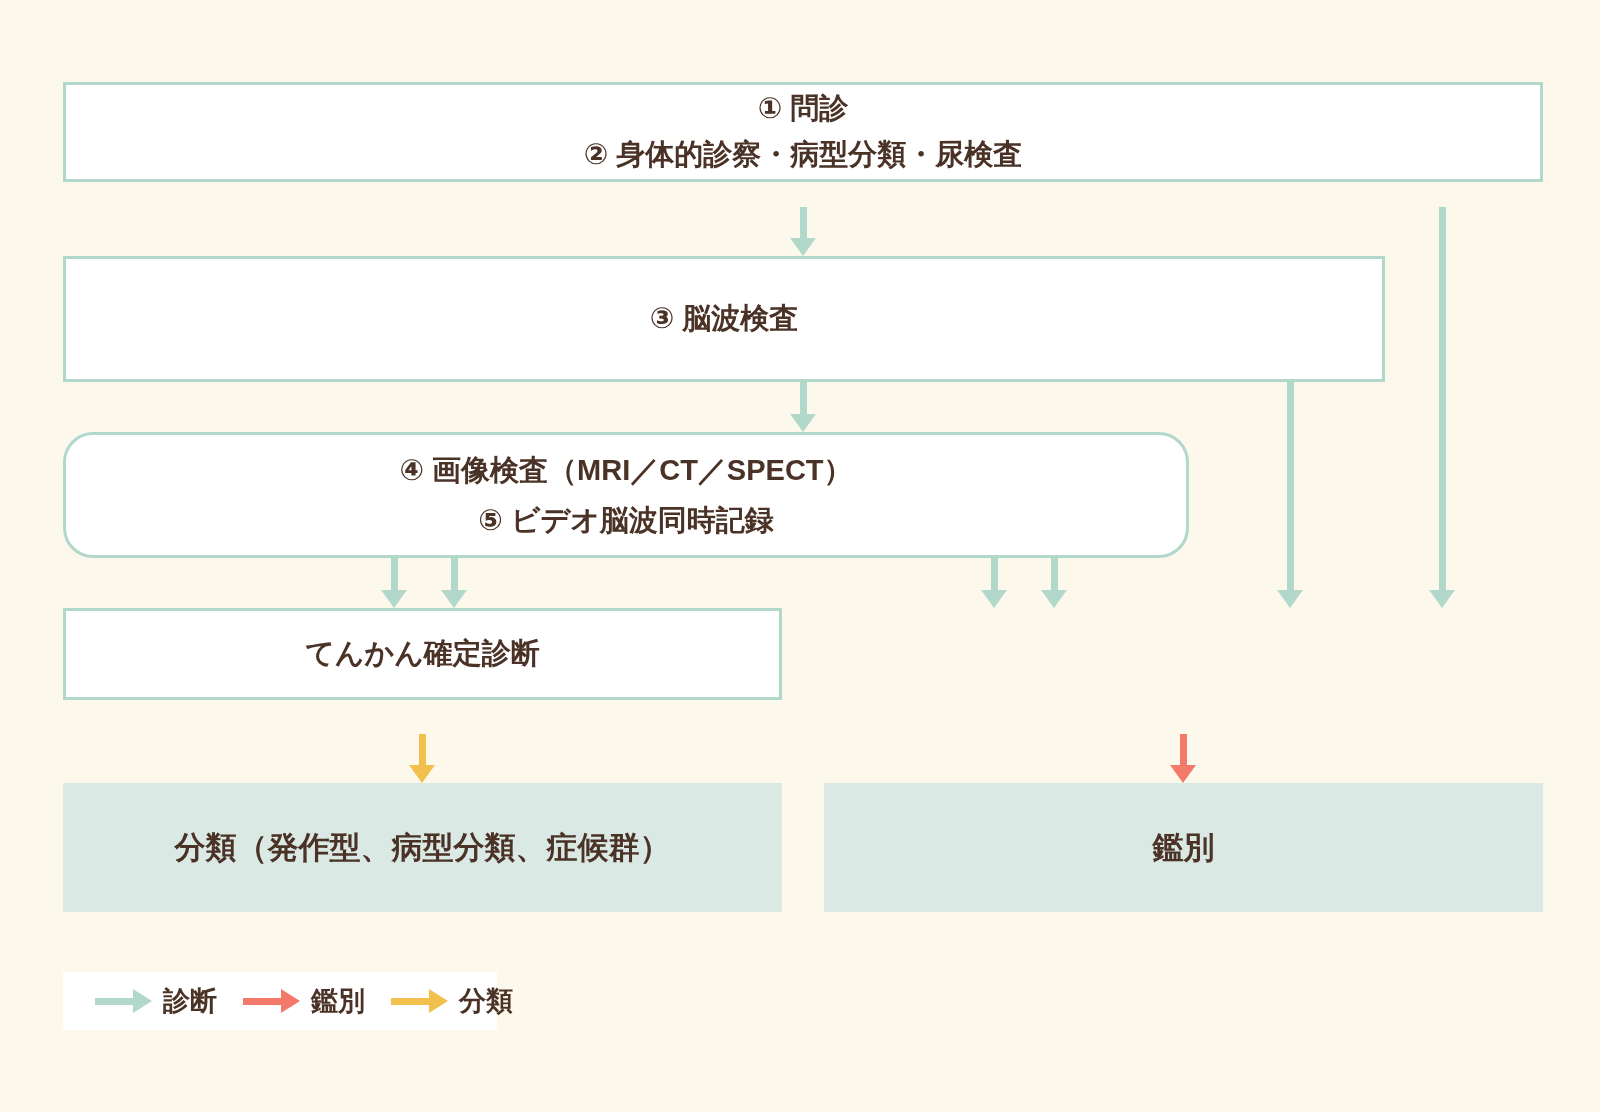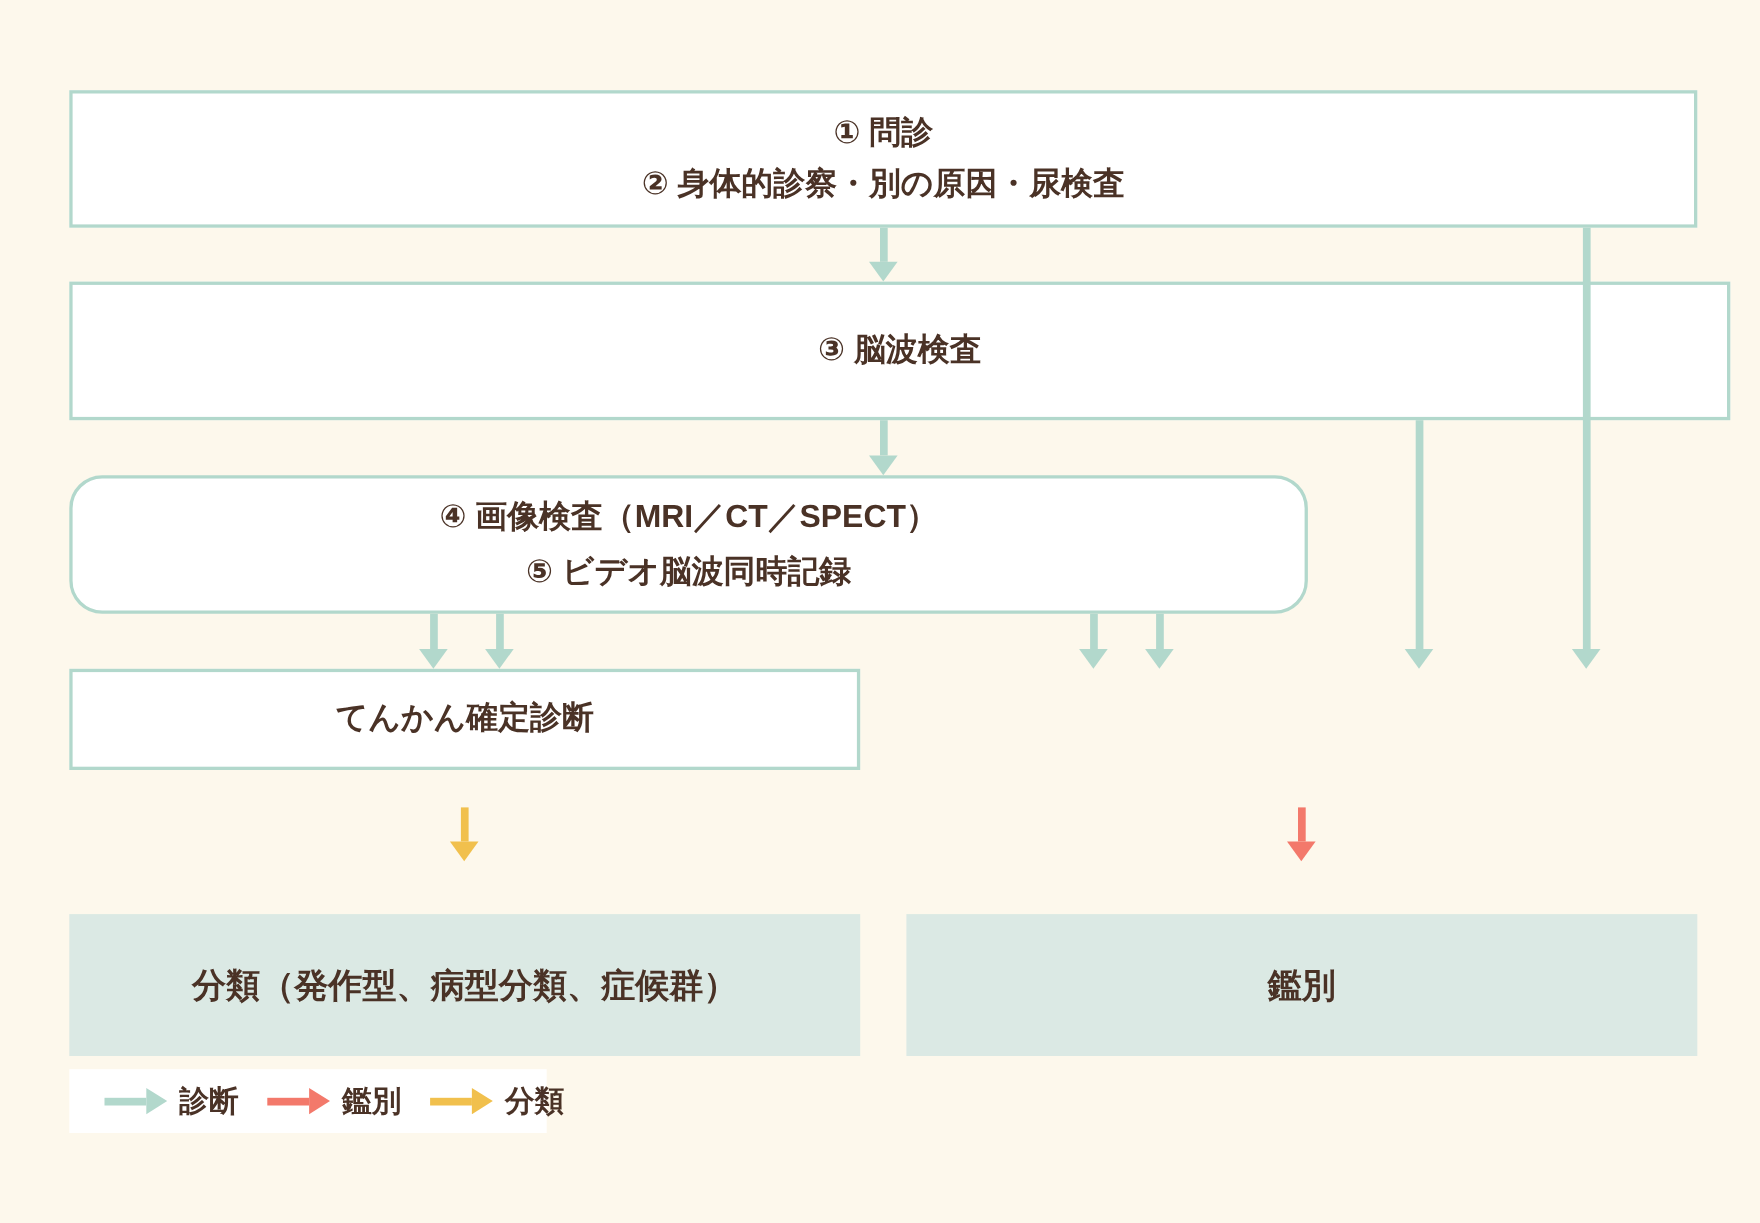--- a/index.html
+++ b/index.html
@@ -39,21 +39,20 @@
     position:absolute;
     background:var(--teal-fill);
     border:none;
     display:flex;
     justify-content:center;
     align-items:center;
     text-align:center;
     font-weight:700;
     font-size:31px;
     color:var(--brown);
-    margin-top:48px;
   }
   
   .arrow-v{
     position:absolute;
     width:26px;
     display:flex;
     flex-direction:column;
     align-items:center;
   }
   .arrow-v .stem{width:7px;flex:1;background:var(--teal);}
@@ -93,26 +92,26 @@
     gap:26px;
   }
   .legend-item{display:flex;align-items:center;gap:11px;}
   .legend-label{font-size:27px;font-weight:700;color:var(--brown);white-space:nowrap;}
 </style>
 </head>
 <body>
 
 <div class="canvas">
 
-  <div class="box" style="left:63px;top:82px;width:1480px;height:125px;">
+  <div class="box" style="left:63px;top:82px;width:1480px;height:100px;">
     <div class="line">① 問診</div>
-    <div class="line">② 身体的診察・別の原因・尿検査</div>
+    <div class="line">② 身体的診察・病型分類・尿検査</div>
   </div>
 
-  <div class="box" style="left:63px;top:256px;width:1510px;height:126px;">
+  <div class="box" style="left:63px;top:256px;width:1322px;height:126px;">
     <div class="line">③ 脳波検査</div>
   </div>
 
   <div class="box wide-lines" style="left:63px;top:432px;width:1126px;height:126px;border-radius:30px;">
     <div class="line">④ 画像検査（MRI／CT／SPECT）</div>
     <div class="line">⑤ ビデオ脳波同時記録</div>
   </div>
 
   <div class="box" style="left:63px;top:608px;width:719px;height:92px;">
     <div class="line">てんかん確定診断</div>

